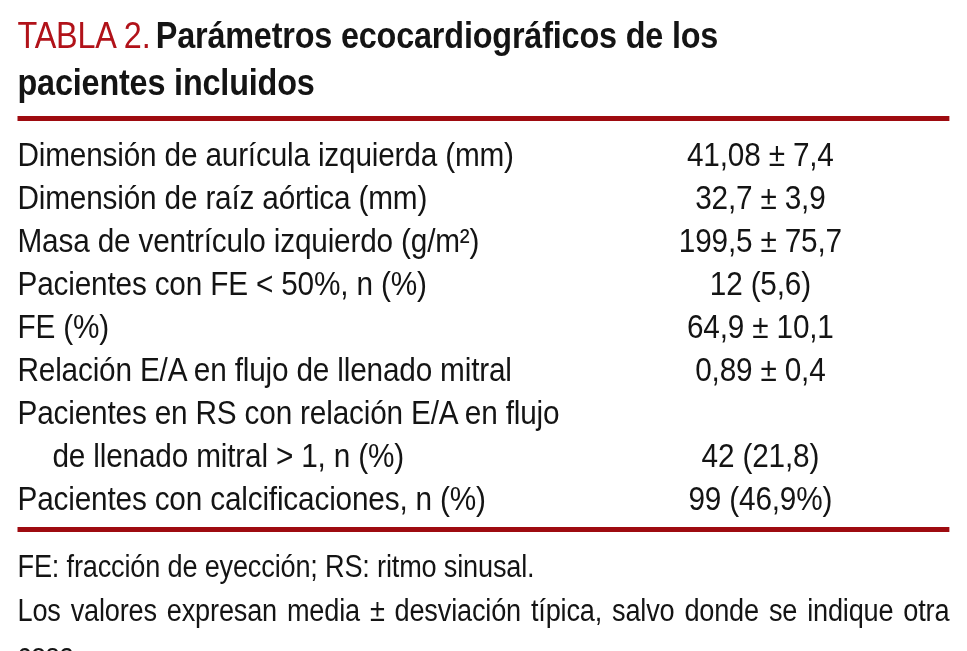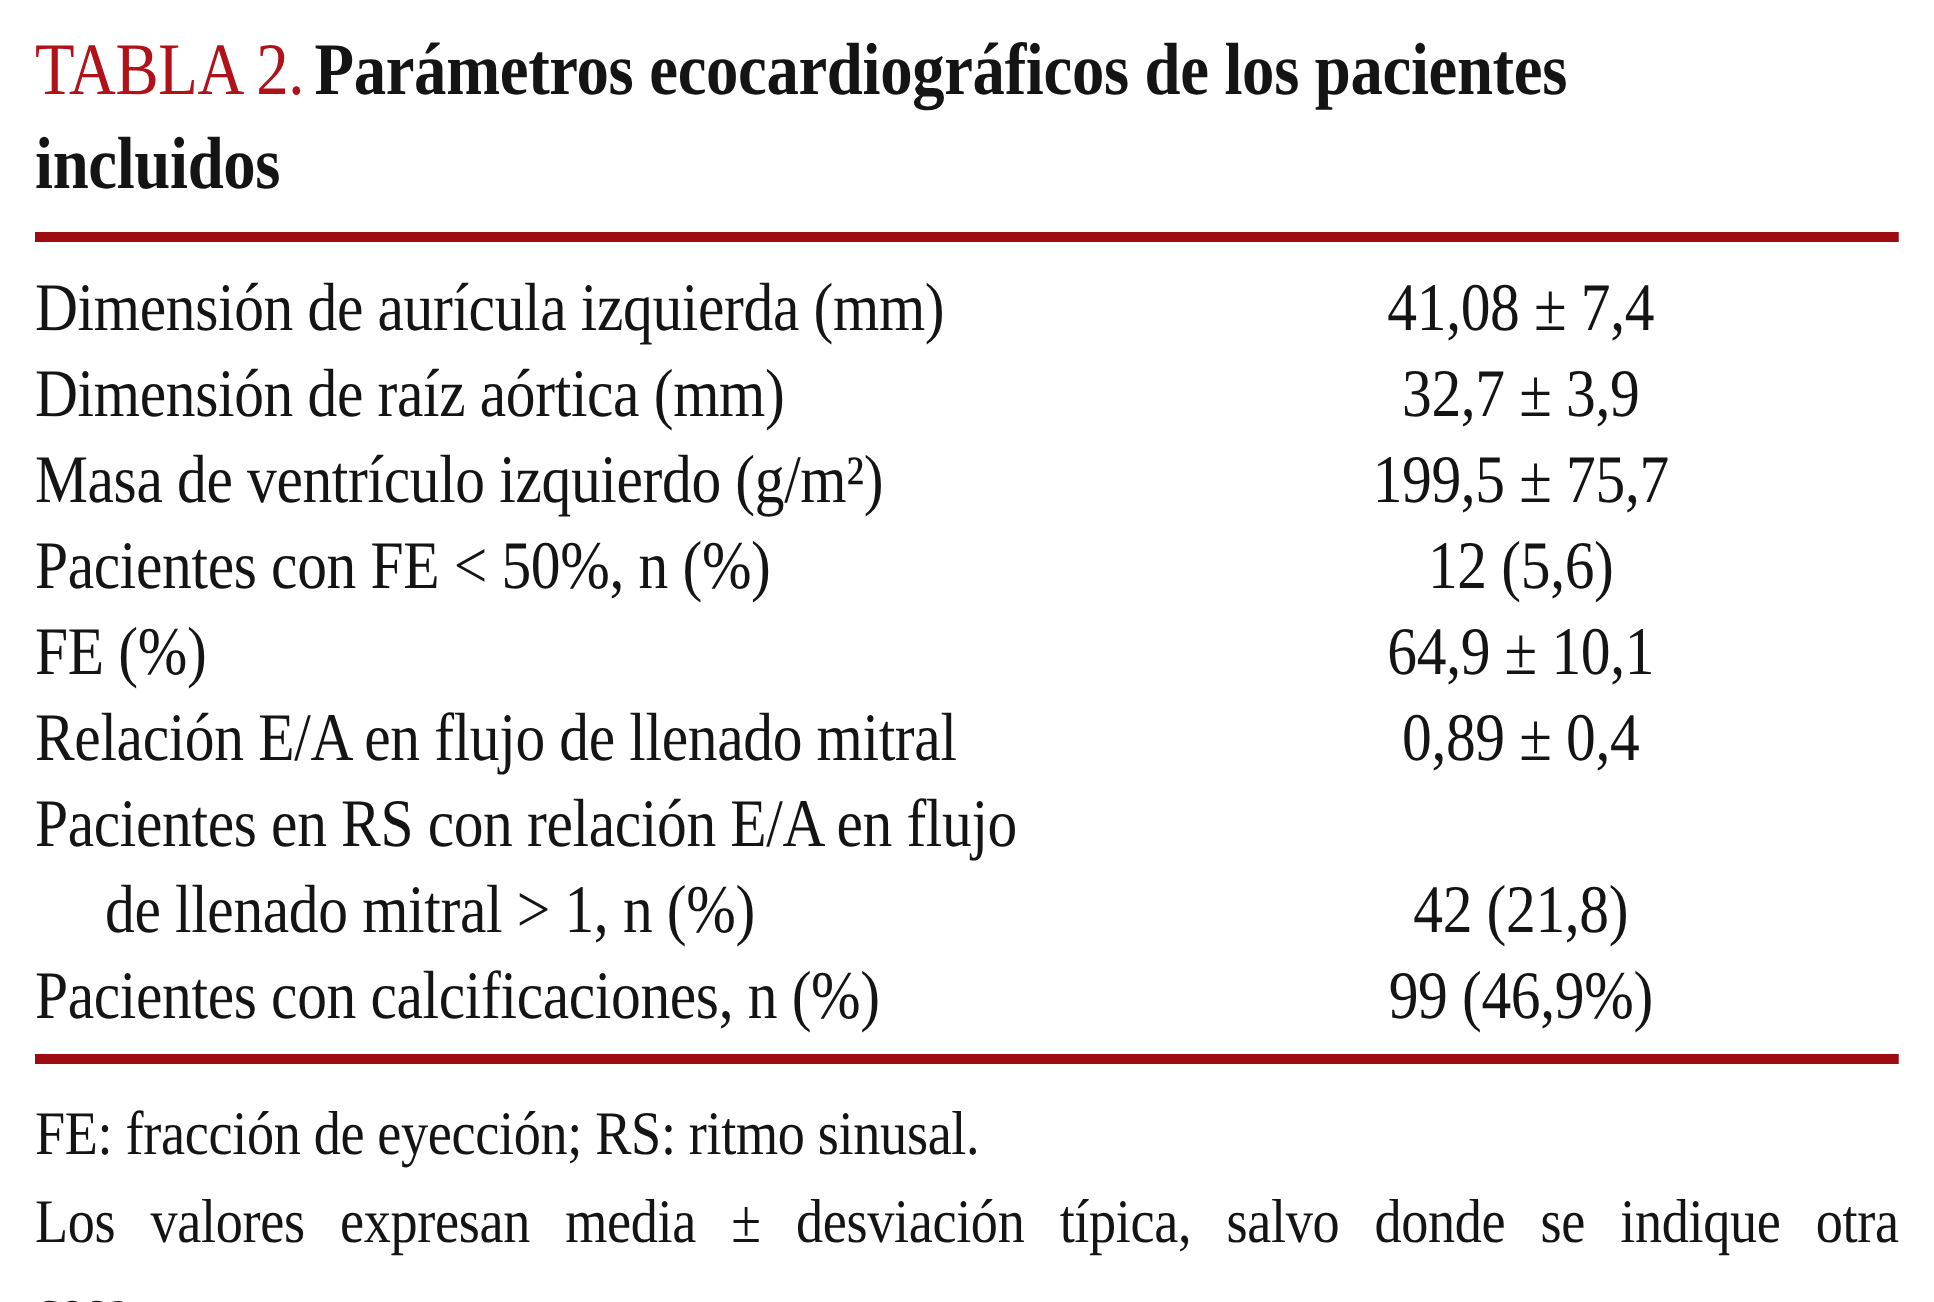--- a/index.html
+++ b/index.html
@@ -6,21 +6,21 @@
     margin: 0;
     padding: 0;
     background: #ffffff;
   }
   .page {
     position: relative;
     width: 967px;
     height: 651px;
     background: #ffffff;
     overflow: hidden;
-    font-family: Liberation Serif, serif;
+    font-family: Liberation Sans, sans-serif;
     color: #141414;
   }
   
   .condense {
     width: 1105px;
     transform: scaleX(0.875);
     transform-origin: 0 0;
   }
   .content {
     padding: 12px 20px 0 20px;

